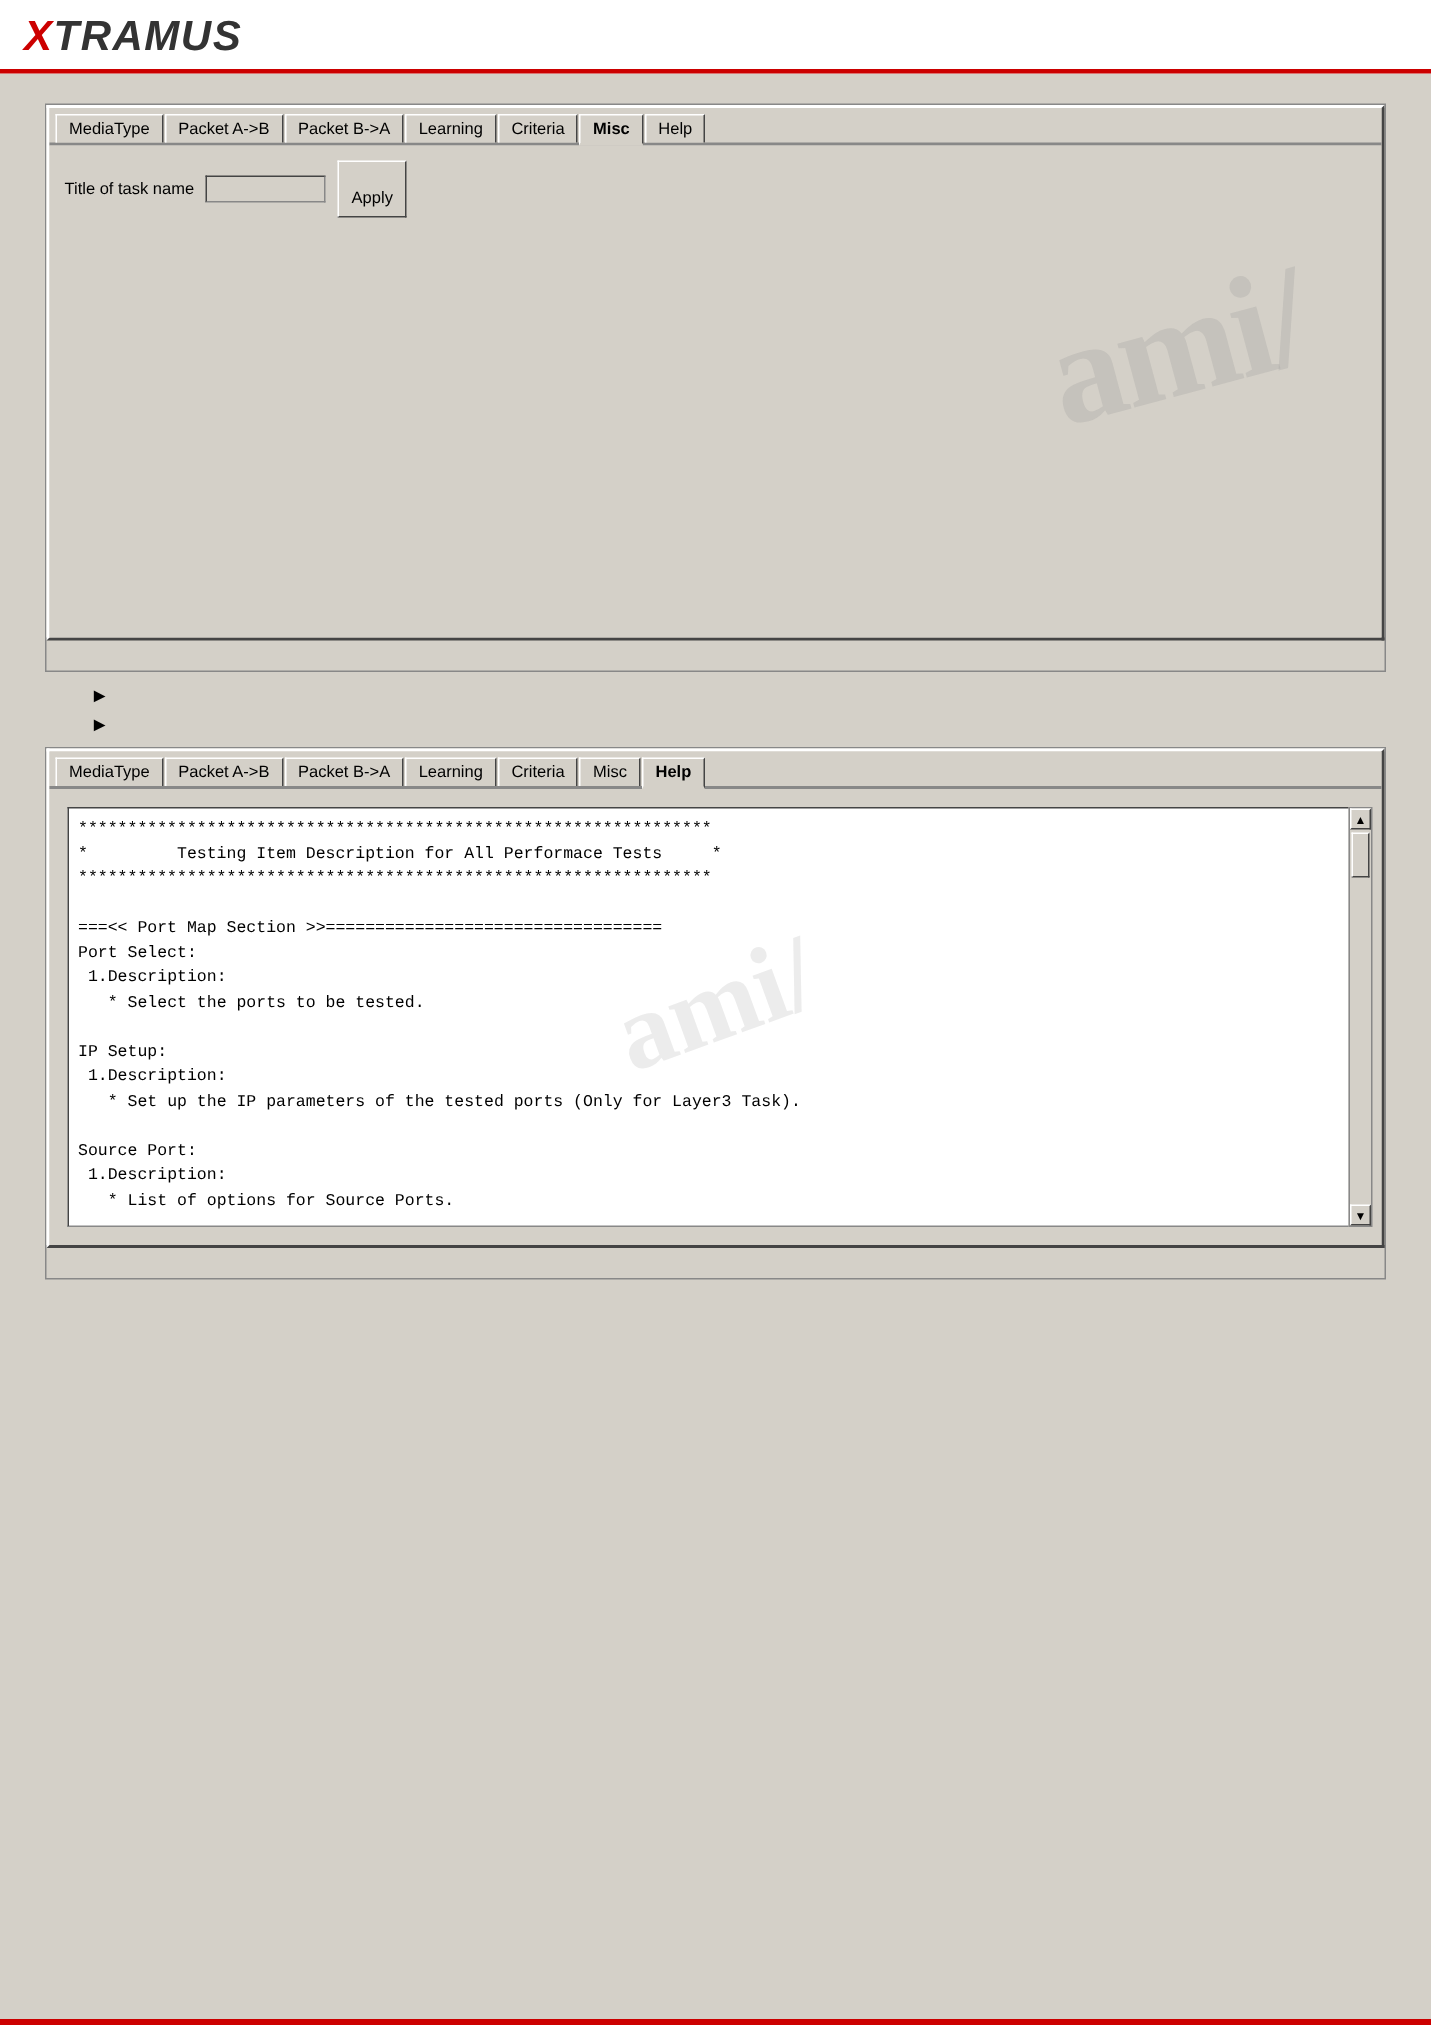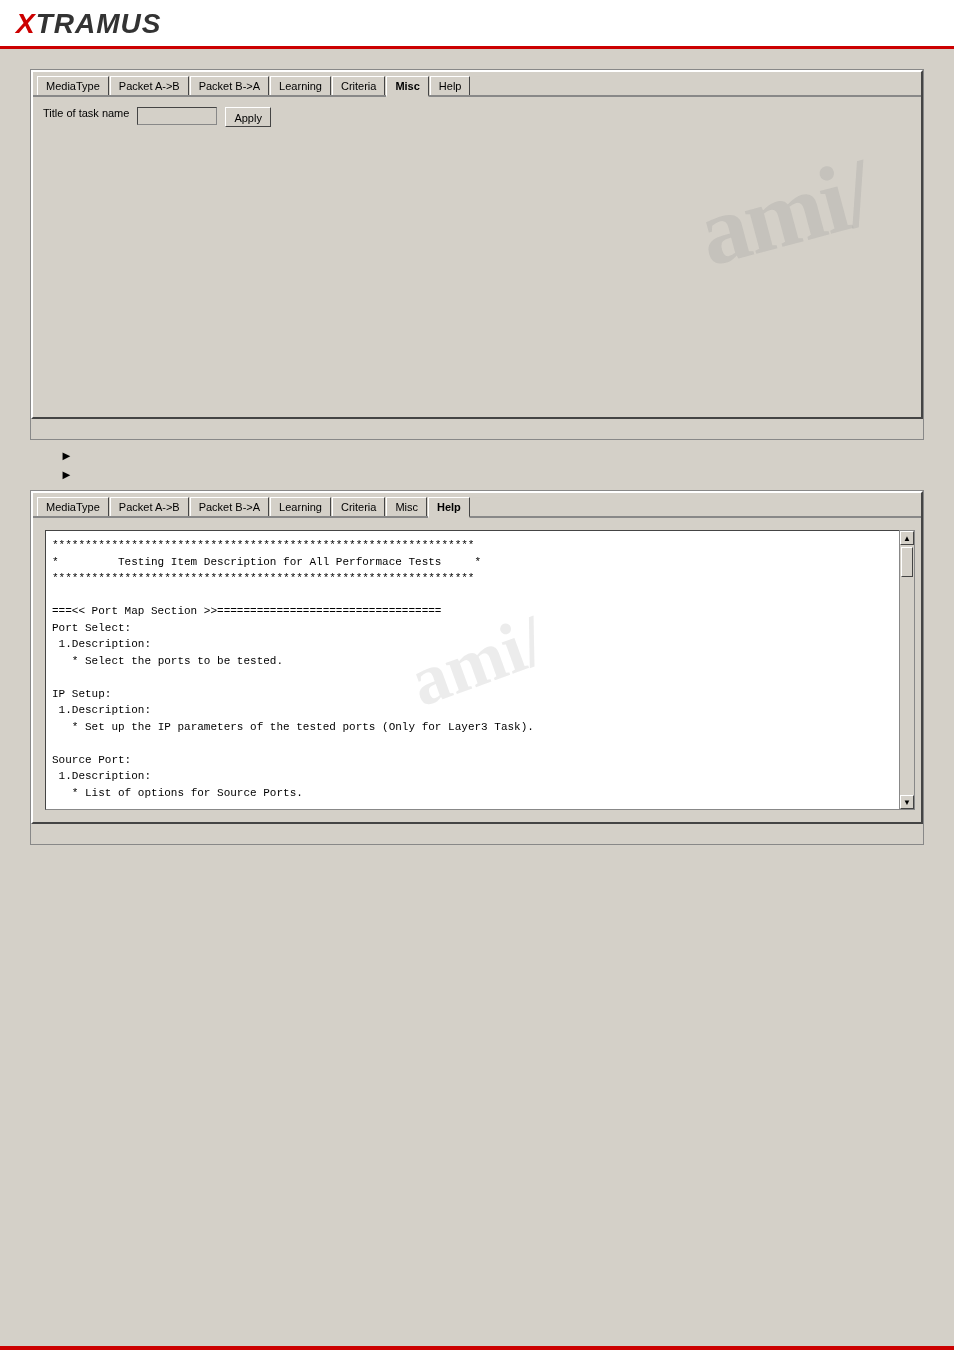--- a/index.html
+++ b/index.html
@@ -96,21 +96,21 @@
     
     .panel-body {
       padding: 10px;
       min-height: 320px;
       background: #d4d0c8;
     }
 
     
     .title-row {
       display: flex;
-      align-items: flex-start;
+      align-items: center;
       gap: 8px;
       margin-bottom: 10px;
     }
 
     .title-label {
       font-size: 11px;
       color: #000;
     }
 
     .title-input {
@@ -118,21 +118,21 @@
       height: 18px;
       border: 1px solid #888;
       border-top: 1px solid #444;
       border-left: 1px solid #444;
       background: #d4d0c8;
       padding: 0 2px;
       font-size: 11px;
     }
 
     .apply-btn {
-      padding: 4px 8px;
+      padding: 18px 8px;
       font-size: 11px;
       border: 1px solid #fff;
       border-bottom: 1px solid #444;
       border-right: 1px solid #444;
       background: #d4d0c8;
       cursor: pointer;
       height: 20px;
     }
 
     

